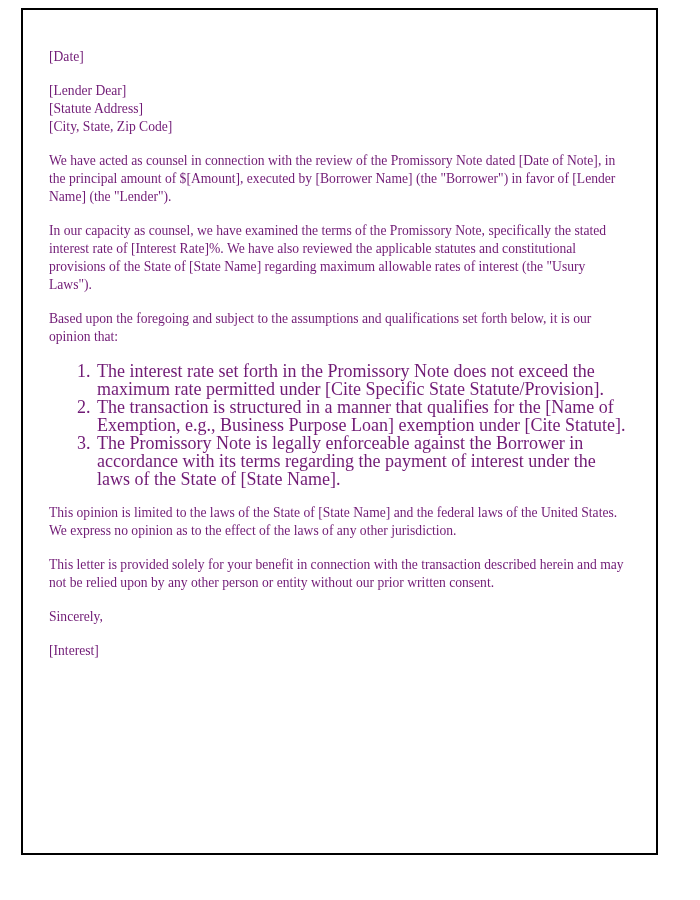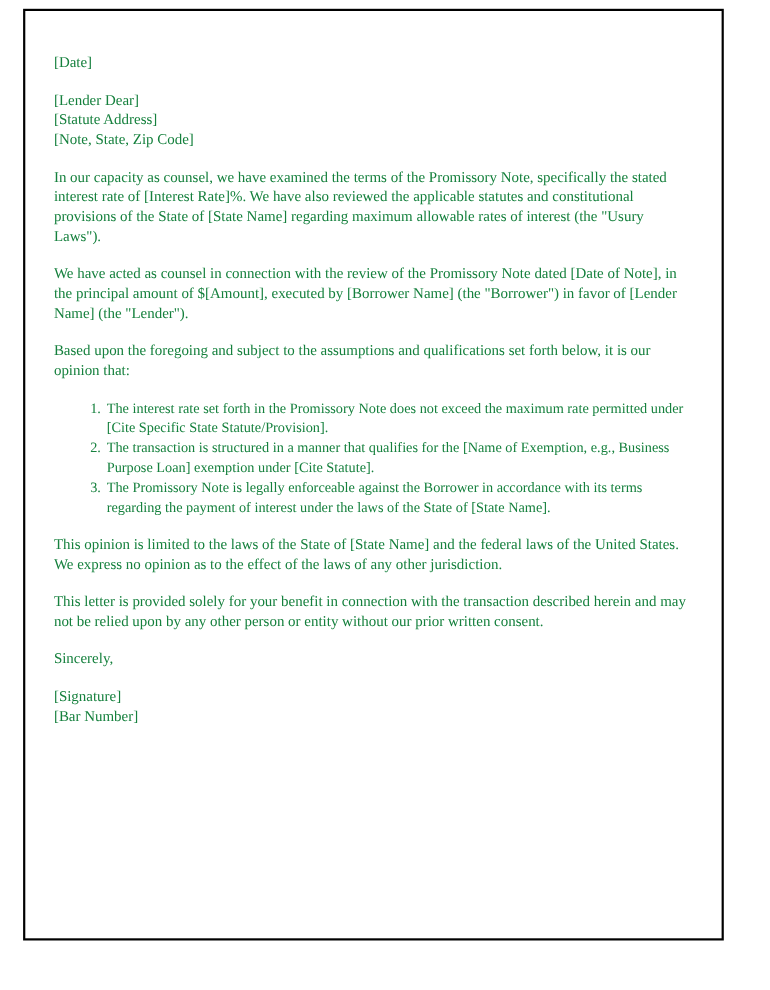--- a/index.html
+++ b/index.html
@@ -6,21 +6,21 @@
     margin: 0;
     padding: 0;
     background: #ffffff;
   }
   .page {
     position: relative;
     width: 700px;
     height: 900px;
     background: #ffffff;
     font-family: "Liberation Serif", "DejaVu Serif", serif;
-    color: #15803d;
+    color: #701a75;
   }
   .frame {
     position: absolute;
     left: 21px;
     top: 8px;
     width: 637px;
     height: 847px;
     border: 2px solid #000000;
     box-sizing: border-box;
     padding: 38px 26px 0 26px;
@@ -35,59 +35,58 @@
     margin: 0 0 16px 0;
   }
   .block {
     margin: 0 0 16px 0;
   }
   ol.opinion-list {
     margin: 0 0 16px 0;
     padding: 0 0 0 46px;
   }
   ol.opinion-list li {
-    font-size: 13px;
+    font-size: 18px;
     line-height: 18px;
     margin: 0;
     padding-left: 2px;
   }
 </style>
 </head>
 <body>
 
 <div class="page">
   <div class="frame">
 
     <p class="para">[Date]</p>
 
     <div class="block">
       <div class="line">[Lender Dear]</div>
       <div class="line">[Statute Address]</div>
-      <div class="line">[Note, State, Zip Code]</div>
+      <div class="line">[City, State, Zip Code]</div>
     </div>
 
 
 
+    <p class="para">We have acted as counsel in connection with the review of the Promissory Note dated [Date of Note], in the principal amount of $[Amount], executed by [Borrower Name] (the "Borrower") in favor of [Lender Name] (the "Lender").</p>
+
     <p class="para">In our capacity as counsel, we have examined the terms of the Promissory Note, specifically the stated interest rate of [Interest Rate]%. We have also reviewed the applicable statutes and constitutional provisions of the State of [State Name] regarding maximum allowable rates of interest (the "Usury Laws").</p>
-
-    <p class="para">We have acted as counsel in connection with the review of the Promissory Note dated [Date of Note], in the principal amount of $[Amount], executed by [Borrower Name] (the "Borrower") in favor of [Lender Name] (the "Lender").</p>
 
     <p class="para">Based upon the foregoing and subject to the assumptions and qualifications set forth below, it is our opinion that:</p>
 
     <ol class="opinion-list">
       <li>The interest rate set forth in the Promissory Note does not exceed the maximum rate permitted under [Cite Specific State Statute/Provision].</li>
       <li>The transaction is structured in a manner that qualifies for the [Name of Exemption, e.g., Business Purpose Loan] exemption under [Cite Statute].</li>
       <li>The Promissory Note is legally enforceable against the Borrower in accordance with its terms regarding the payment of interest under the laws of the State of [State Name].</li>
     </ol>
 
     <p class="para">This opinion is limited to the laws of the State of [State Name] and the federal laws of the United States. We express no opinion as to the effect of the laws of any other jurisdiction.</p>
 
     <p class="para">This letter is provided solely for your benefit in connection with the transaction described herein and may not be relied upon by any other person or entity without our prior written consent.</p>
 
     <p class="para">Sincerely,</p>
 
     <div class="block">
-      <div class="line">[Signature]</div>
-      <div class="line">[Bar Number]</div>
+      <div class="line">[Interest]</div>
     </div>
 
   </div>
 </div>
 
 </body></html>

